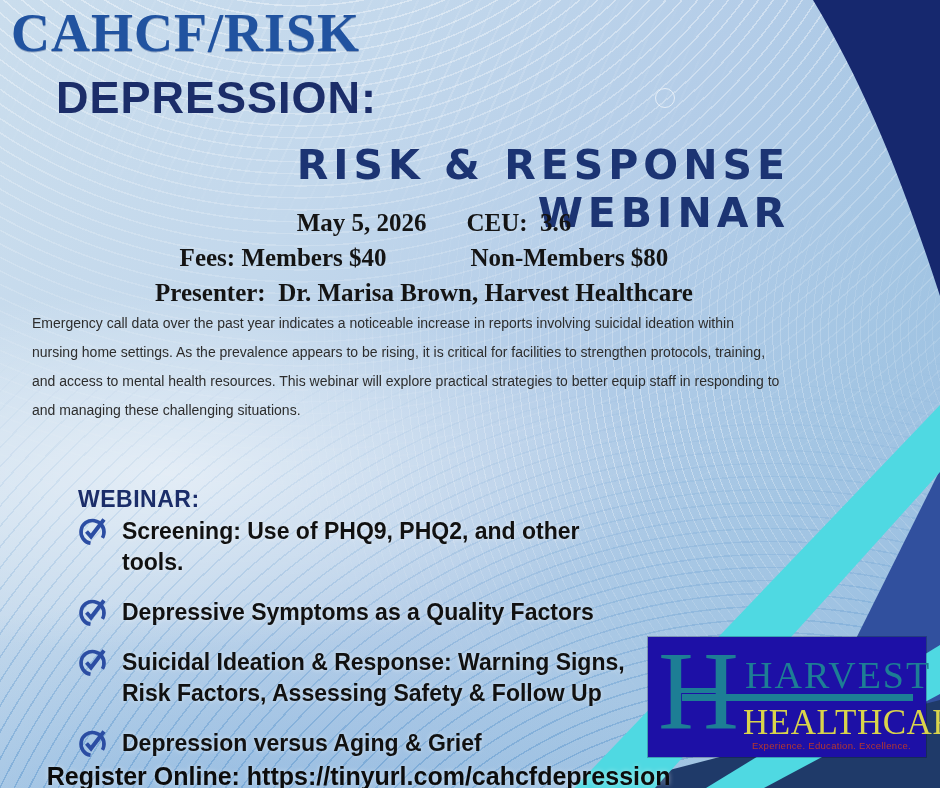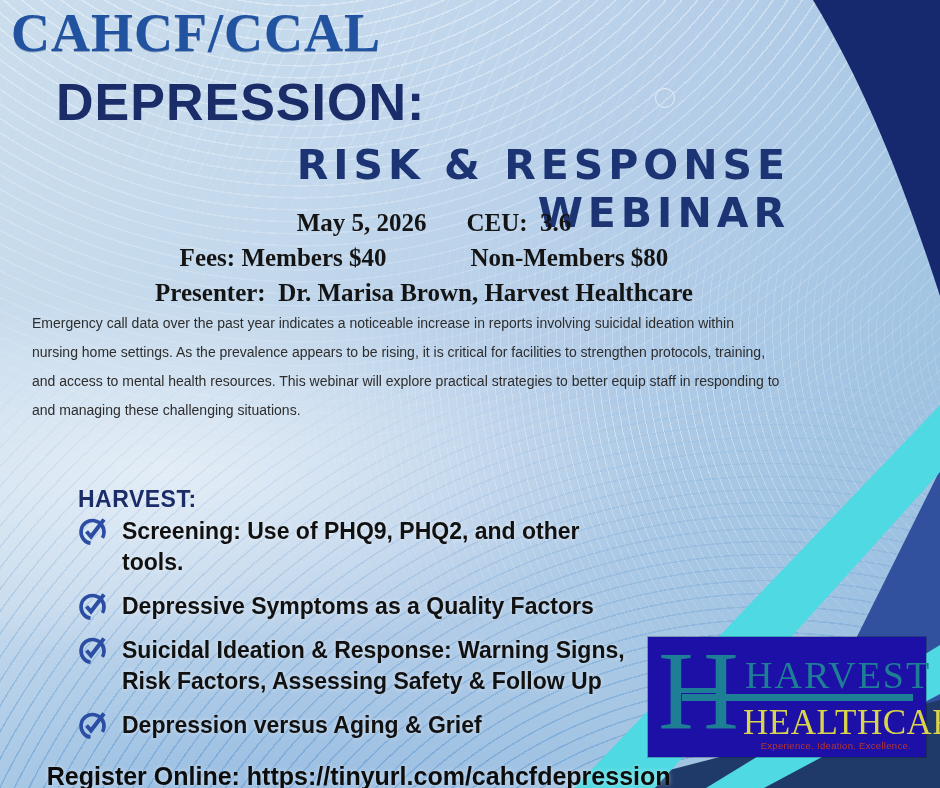--- a/index.html
+++ b/index.html
@@ -47,21 +47,21 @@
 
   
   .org-title{
     position:absolute;left:11px;top:2px;
     font-family:"Liberation Serif",serif;font-weight:bold;
     font-size:54px;letter-spacing:1px;color:#2153a0;
     text-shadow:0 1px 0 rgba(20,50,110,0.35);
   }
   .main-title{
     position:absolute;left:56px;top:72px;
-    font-weight:bold;font-size:52px;letter-spacing:1px;color:#1b2d69;
+    font-weight:bold;font-size:45px;letter-spacing:1px;color:#1b2d69;
   }
   .sub-title{
     position:absolute;left:50px;top:141px;width:740px;text-align:right;
     font-weight:bold;font-size:41px;letter-spacing:5px;color:#1c3473;
     font-family:"DejaVu Sans",sans-serif;
   }
   .details{
     position:absolute;left:0;top:209px;width:848px;
     font-family:"Liberation Serif",serif;font-weight:bold;color:#141414;
     font-size:25px;
@@ -72,21 +72,21 @@
   .description{
     position:absolute;left:32px;top:309px;width:748px;
     font-size:14px;line-height:29px;color:#2d2d2d;
   }
   .topics-heading{
     position:absolute;left:78px;top:486px;
     font-weight:bold;font-size:23px;letter-spacing:0.5px;color:#1b2d69;
   }
   .topics{
     position:absolute;left:78px;top:516px;width:560px;
-    display:flex;flex-direction:column;gap:13px;
+    display:flex;flex-direction:column;gap:19px;
   }
   .topic-row{display:flex;align-items:flex-start;gap:13px;}
   .topic-row .check{flex:0 0 31px;margin-top:0px;}
   .topic-row .topic-text{
     font-weight:bold;font-size:23px;line-height:31px;color:#111;
     text-shadow:0 0 5px rgba(255,255,255,0.55);
   }
   .register{
     position:absolute;left:19px;top:733px;
     font-weight:bold;font-size:25px;color:#0c0c0c;white-space:pre-wrap;
@@ -132,41 +132,41 @@
   <svg class="corner" width="940" height="788" viewBox="0 0 940 788">
     <path d="M813,0 L940,0 L940,296 C903,182 866,88 813,0 Z" fill="#16286e"></path>
     <polygon points="940,470 940,715 818,715" fill="#31509e"></polygon>
     <polygon points="600,788 940,700 940,788" fill="#1f3a69"></polygon>
     <polygon points="940,405 940,472 655,788 574,788" fill="#4fd9e2"></polygon>
     <polygon points="940,645 940,694 764,788 706,788" fill="#4fd9e2"></polygon>
   </svg>
 
   <div class="decor-ring-small"></div>
 
-  <div class="org-title">CAHCF/CCAL</div>
+  <div class="org-title">CAHCF/RISK</div>
   <div class="main-title">DEPRESSION:</div>
   <div class="sub-title">RISK &amp; RESPONSE WEBINAR</div>
 
   <div class="details">
     <div class="row schedule">
       <span>May 5, 2026</span>
       <span>CEU:  3.6</span>
     </div>
     <div class="row fees">
       <span>Fees: Members $40</span>
       <span>Non-Members $80</span>
     </div>
     <div class="row">
       <span>Presenter:  Dr. Marisa Brown, Harvest Healthcare</span>
     </div>
   </div>
 
   <div class="description">Emergency call data over the past year indicates a noticeable increase in reports involving suicidal ideation within nursing home settings. As the prevalence appears to be rising, it is critical for facilities to strengthen protocols, training, and access to mental health resources. This webinar will explore practical strategies to better equip staff in responding to and managing these challenging situations.</div>
 
-  <div class="topics-heading">HARVEST:</div>
+  <div class="topics-heading">WEBINAR:</div>
   <div class="topics">
     <div class="topic-row">
       <svg class="check" width="31" height="31" viewBox="0 0 31 31">
         <circle cx="14.5" cy="16" r="11.5" fill="none" stroke="#2b4da3" stroke-width="3.6" stroke-dasharray="58 14.5" transform="rotate(100 14.5 16)"></circle>
         <path d="M8.5,15.5 L13,20.5 L26,3.5" fill="none" stroke="#2b4da3" stroke-width="4"></path>
       </svg>
       <div class="topic-text">Screening: Use of PHQ9, PHQ2, and other tools.</div>
     </div>
     <div class="topic-row">
       <svg class="check" width="31" height="31" viewBox="0 0 31 31">
@@ -193,16 +193,16 @@
 
   <div class="register">
     <span>Register Online: </span><span>https://tinyurl.com/cahcfdepression</span>
   </div>
 
   <div class="logo">
     <div class="mono">H</div>
     <div class="bar"></div>
     <div class="harvest">HARVEST</div>
     <div class="healthcare">HEALTHCARE</div>
-    <div class="tagline">Experience. Ideation. Excellence.</div>
+    <div class="tagline">Experience. Education. Excellence.</div>
   </div>
 
 </div>
 
 </body></html>

